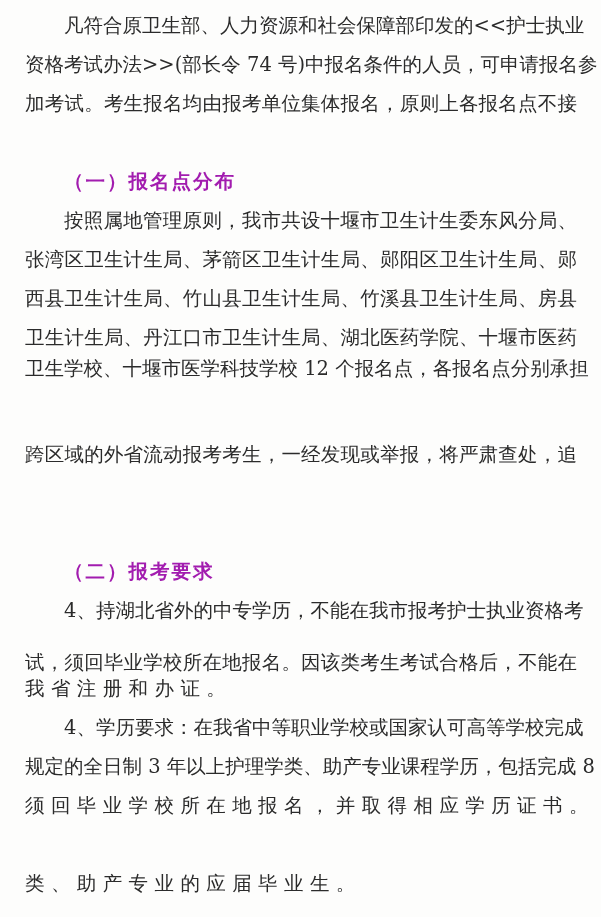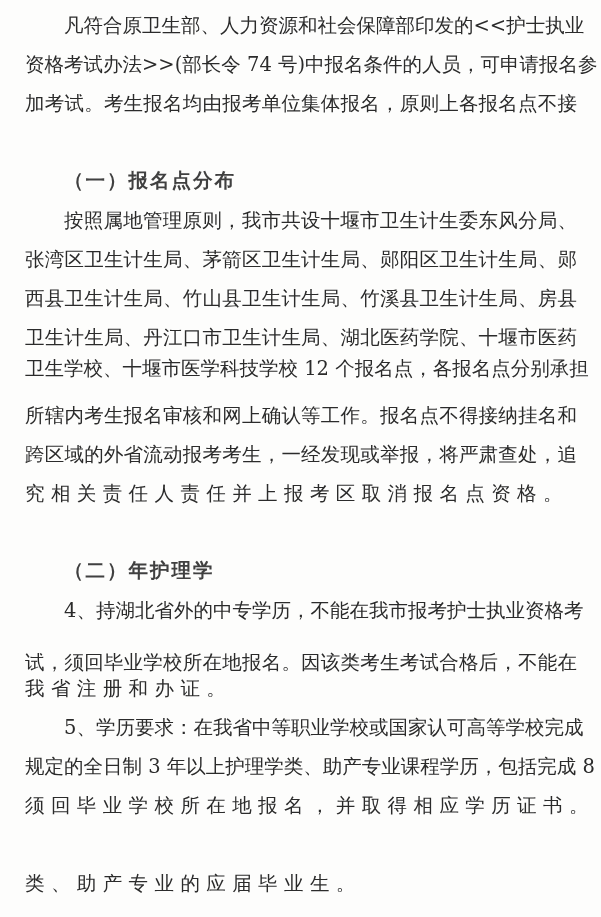--- a/index.html
+++ b/index.html
@@ -17,50 +17,48 @@
     font-size: 19.5px;
     white-space: nowrap;
     text-align: justify;
     text-align-last: justify;
     color: #2b2b2b;
   }
   .line.indent { left: 64px; width: 513px; }
   .line.last { text-align-last: left; letter-spacing: 6.4px; }
   .line.heading {
     font-weight: bold;
-    font-family: Liberation Mono, monospace;
+    font-family: Liberation Serif, serif;
     text-align-last: left;
     letter-spacing: 2px;
-    color: #404040;
+    color: #a21caf;
   }
 </style>
 </head>
 <body>
 
 <div class="page">
 
   <div class="line indent" style="top:11px">凡符合原卫生部、人力资源和社会保障部印发的&lt;&lt;护士执业</div>
   <div class="line" style="top:50px">资格考试办法&gt;&gt;(部长令 74 号)中报名条件的人员，可申请报名参</div>
   <div class="line" style="top:89px">加考试。考生报名均由报考单位集体报名，原则上各报名点不接</div>
 
   <div class="line heading indent" style="top:167px">（一）报名点分布</div>
   <div class="line indent" style="top:206px">按照属地管理原则，我市共设十堰市卫生计生委东风分局、</div>
   <div class="line" style="top:245px">张湾区卫生计生局、茅箭区卫生计生局、郧阳区卫生计生局、郧</div>
   <div class="line" style="top:284px">西县卫生计生局、竹山县卫生计生局、竹溪县卫生计生局、房县</div>
   <div class="line" style="top:323px">卫生计生局、丹江口市卫生计生局、湖北医药学院、十堰市医药</div>
   <div class="line" style="top:354px">卫生学校、十堰市医学科技学校 12 个报名点，各报名点分别承担</div>
-  <div class="line" style="top:401px">所辖内考生报名审核和网上确认等工作。报名点不得接纳挂名和</div>
   <div class="line" style="top:440px">跨区域的外省流动报考考生，一经发现或举报，将严肃查处，追</div>
-  <div class="line last" style="top:479px">究相关责任人责任并上报考区取消报名点资格。</div>
 
-  <div class="line heading indent" style="top:557px">（二）年护理学</div>
+  <div class="line heading indent" style="top:557px">（二）报考要求</div>
 
   <div class="line indent" style="top:596px">4、持湖北省外的中专学历，不能在我市报考护士执业资格考</div>
   <div class="line" style="top:648px">试，须回毕业学校所在地报名。因该类考生考试合格后，不能在</div>
   <div class="line last" style="top:674px">我省注册和办证。</div>
 
-  <div class="line indent" style="top:713px">5、学历要求：在我省中等职业学校或国家认可高等学校完成</div>
+  <div class="line indent" style="top:713px">4、学历要求：在我省中等职业学校或国家认可高等学校完成</div>
   <div class="line" style="top:752px">规定的全日制 3 年以上护理学类、助产专业课程学历，包括完成 8</div>
   <div class="line last" style="top:791px">须回毕业学校所在地报名，并取得相应学历证书。</div>
 
   <div class="line last" style="top:869px">类、助产专业的应届毕业生。</div>
 
 </div>
 
 </body></html>

